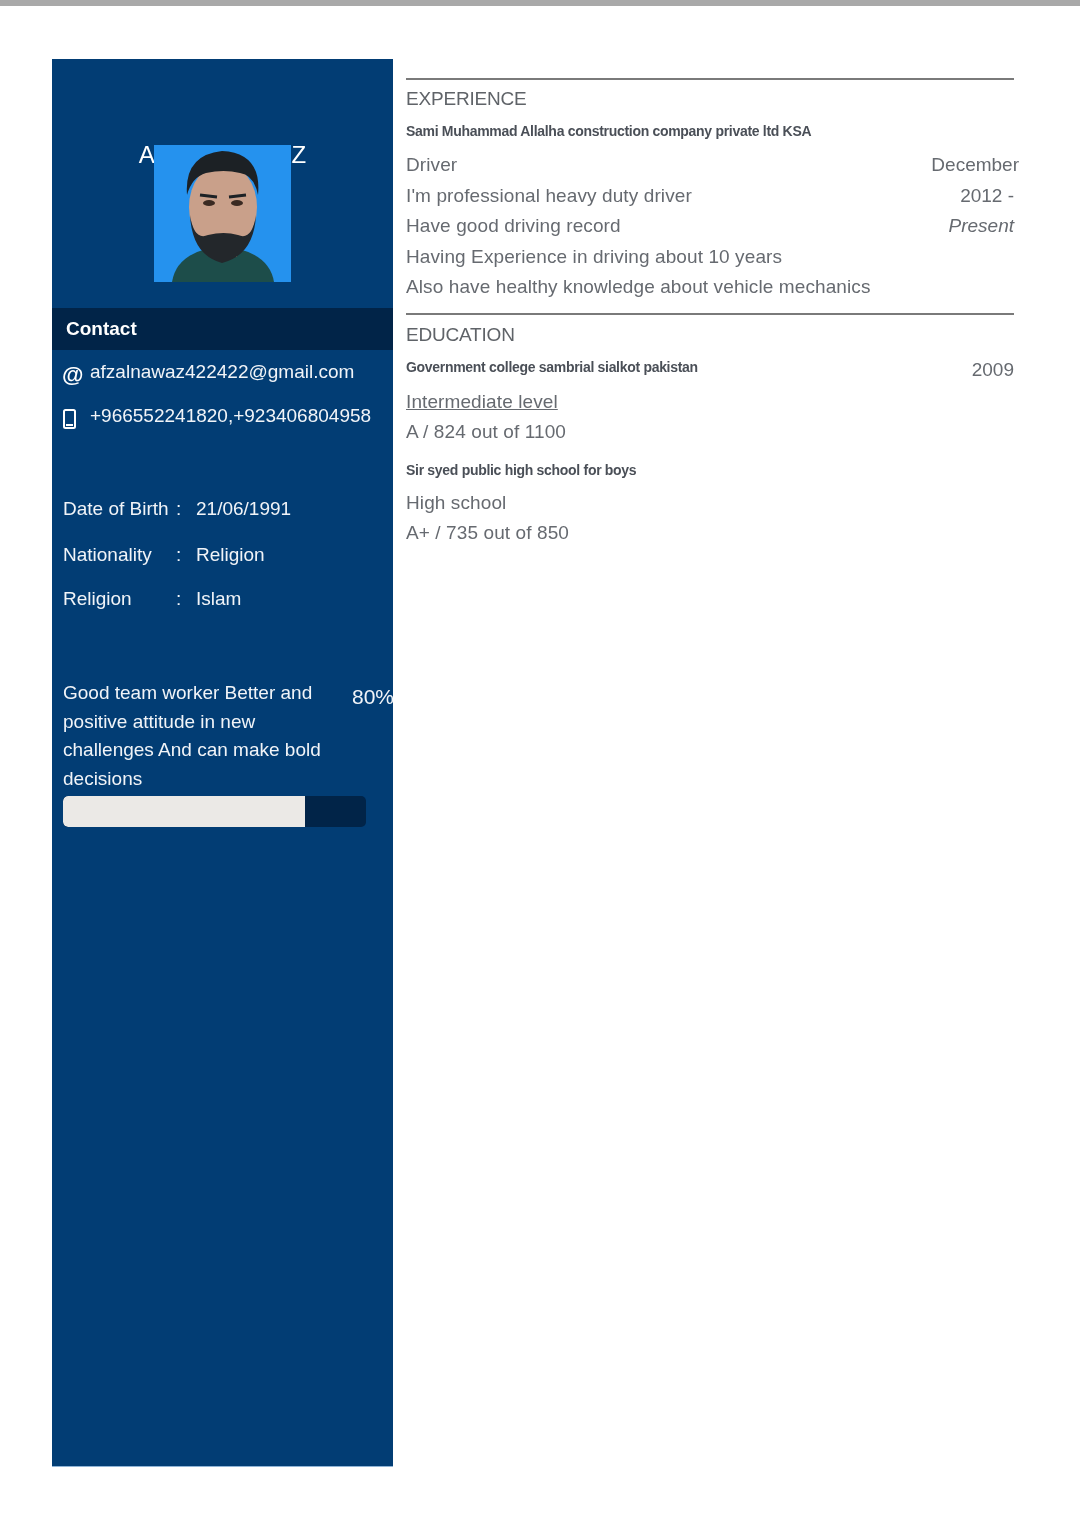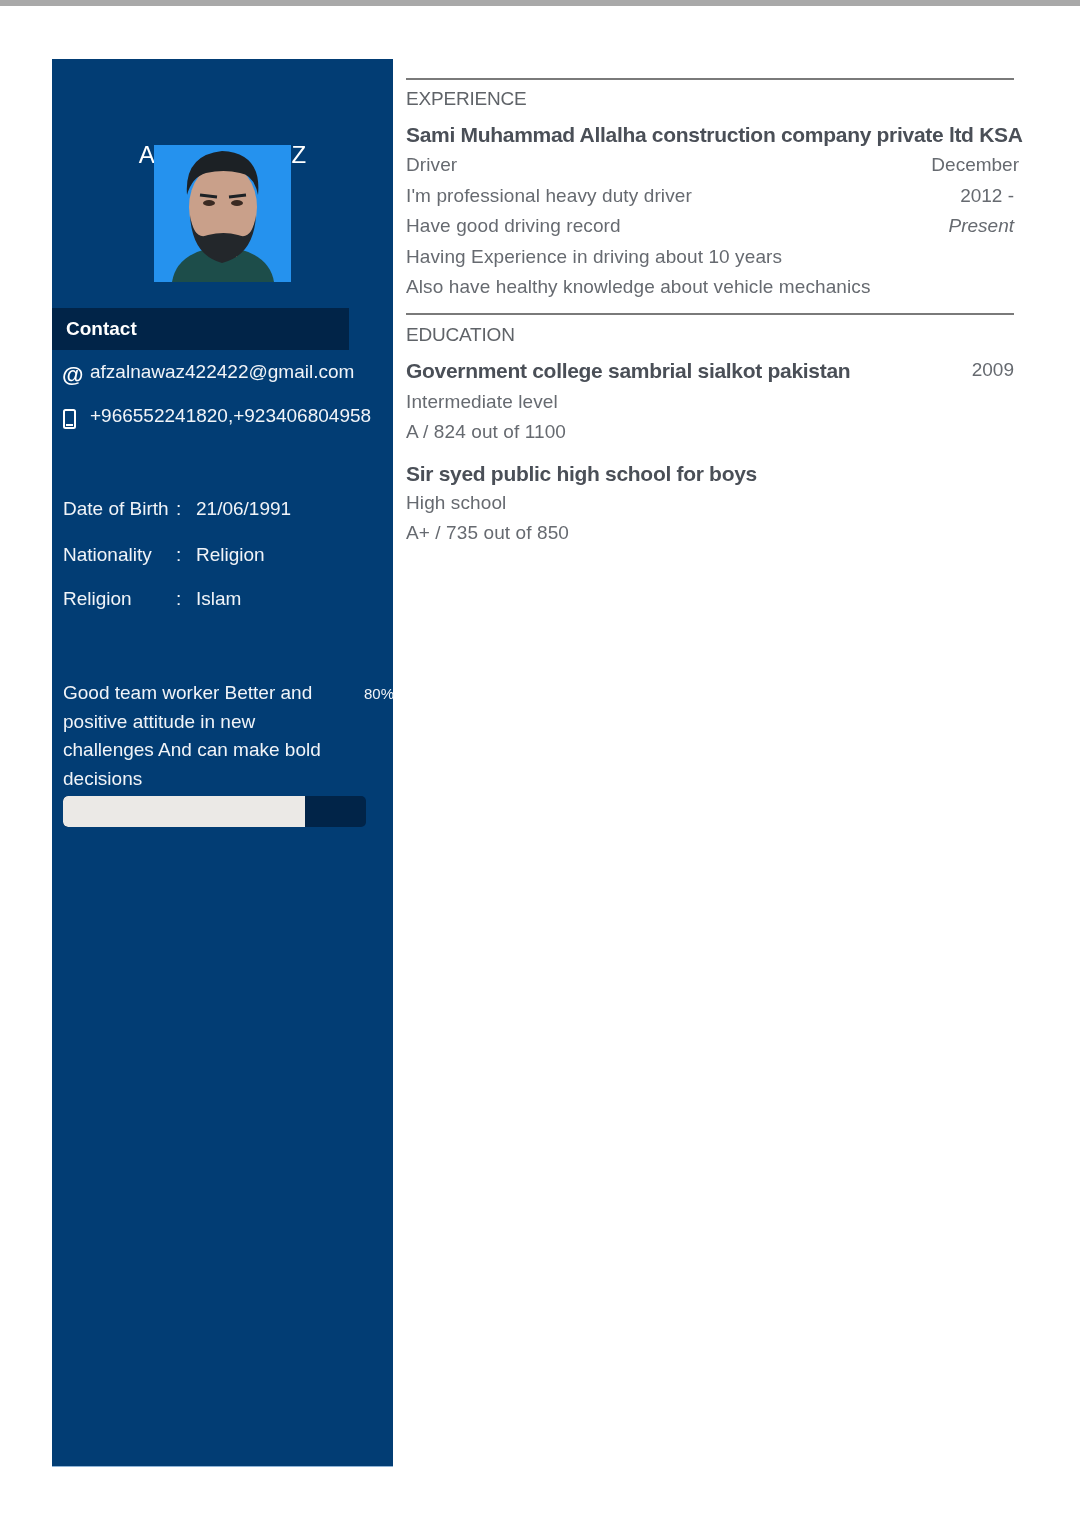--- a/index.html
+++ b/index.html
@@ -4,33 +4,33 @@
 <style>
   html, body { margin:0; padding:0; }
   body { width:1080px; height:1535px; background:#ffffff; position:relative; overflow:hidden;
          font-family:"Liberation Sans", "DejaVu Sans", sans-serif; }
   .topbar { position:absolute; left:0; top:0; width:1080px; height:6px; background:#a9a9a9; }
   .sidebar { position:absolute; left:52px; top:59px; width:341px; height:1407px; background:#023d74;
              border-bottom:1px solid #8fb4d6; color:#eef2f7; }
   .name { position:absolute; left:0; top:82px; width:341px; text-align:center; font-size:24px;
           color:#ffffff; letter-spacing:0.2px; }
   .photo { position:absolute; left:102px; top:86px; width:137px; height:137px; background:#2592ee; overflow:hidden; }
-  .sec-head { position:absolute; left:0; width:297px; height:42px; background:#012448; color:#ffffff;
+  .sec-head { position:absolute; left:0; width:341px; height:42px; background:#012448; color:#ffffff;
               font-size:19px; font-weight:bold; line-height:42px; padding-left:14px; box-sizing:border-box; }
   .sb-text { position:absolute; font-size:19px; color:#f1f4f8; white-space:nowrap; }
   .icon { position:absolute; color:#ffffff; }
   .skill-text { position:absolute; left:11px; top:620px; width:270px; font-size:19px; line-height:28.5px; color:#f1f4f8; }
-  .skill-pct { position:absolute; left:312px; top:626px; font-size:15px; color:#f1f4f8; }
+  .skill-pct { position:absolute; left:300px; top:626px; font-size:21px; color:#f1f4f8; }
   .bar-track { position:absolute; left:11px; top:737px; width:303px; height:31px; background:#012448; border-radius:5px; overflow:hidden; }
   .bar-fill { height:100%; background:#ebe9e6; border-radius:5px 0 0 5px; }
   .lang-text { position:absolute; left:11px; top:845px; width:320px; font-size:19px; line-height:35px; color:#f1f4f8; }
   .main { position:absolute; left:406px; top:0; width:612px; }
   .rule { position:absolute; left:0; width:608px; height:2px; background:#7a7a7a; }
   .h-sec { position:absolute; left:0; font-size:19px; color:#5f6368; letter-spacing:-0.2px; }
-  .h-org { position:absolute; left:0; font-size:21px; font-weight:bold; color:#4a4f57; letter-spacing:-0.3px; white-space:nowrap; }
+  .h-org { position:absolute; left:0; font-size:14px; font-weight:bold; color:#4a4f57; letter-spacing:-0.3px; white-space:nowrap; }
   .line { position:absolute; left:0; font-size:19px; color:#666a70; white-space:nowrap; letter-spacing:0.1px; }
   .right { position:absolute; font-size:19px; color:#666a70; text-align:right; white-space:nowrap; }
 </style>
 </head>
 <body>
 
 <div class="topbar"></div>
 
 <div class="sidebar">
   <div class="name">AFZAL NAWAZ</div>
@@ -96,19 +96,19 @@
 
   <div class="right" style="top:154px; right:-1px;">December</div>
   <div class="right" style="top:185px; right:4px;">2012 -</div>
   <div class="right" style="top:215px; right:4px;font-style:italic;">Present</div>
 
   <div class="rule" style="top:313px;"></div>
   <div class="h-sec" style="top:324px;">EDUCATION</div>
 
   <div class="h-org" style="top:359px;">Government college sambrial sialkot pakistan</div>
   <div class="right" style="top:359px; right:4px;">2009</div>
-  <div class="line" style="top:391px;">Intermediate level</div>
+  <div class="line" style="top:391px;text-decoration:underline;">Intermediate level</div>
   <div class="line" style="top:421px;">A / 824 out of 1100</div>
 
   <div class="h-org" style="top:462px;">Sir syed public high school for boys</div>
   <div class="line" style="top:492px;">High school</div>
   <div class="line" style="top:522px;">A+ / 735 out of 850</div>
 </div>
 
 </body></html>

